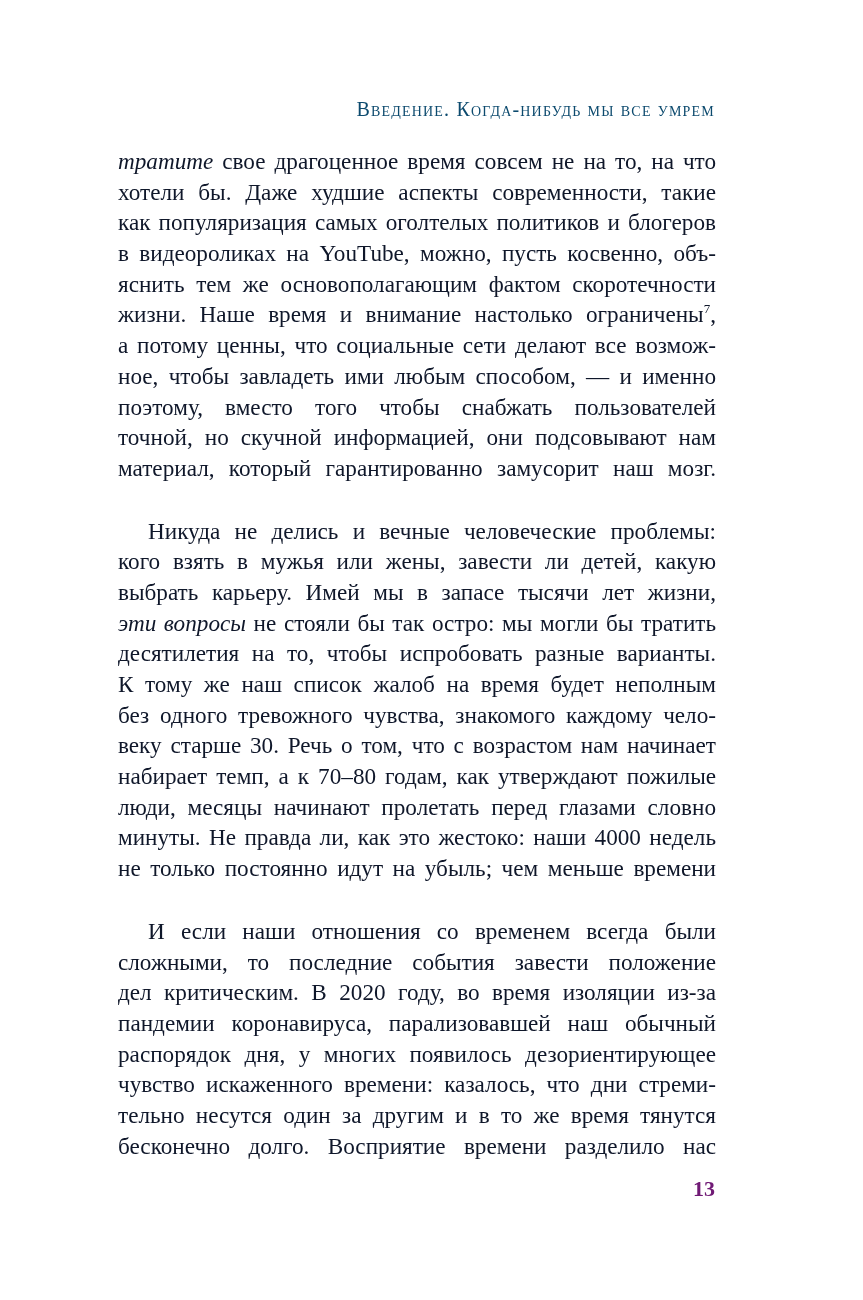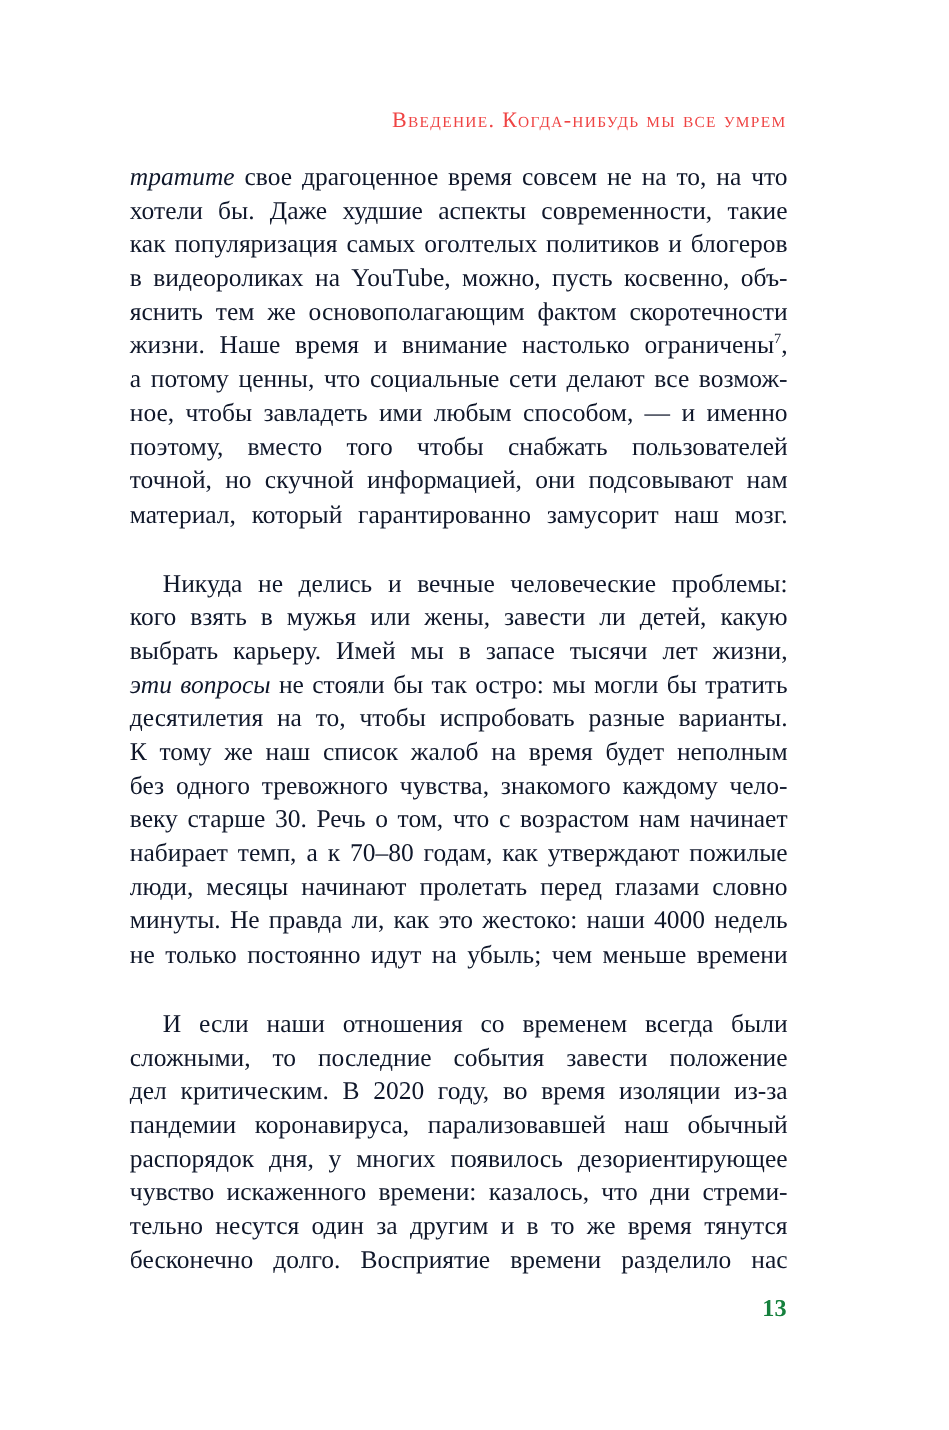--- a/index.html
+++ b/index.html
@@ -22,21 +22,21 @@
       background: #ffffff;
     }
     .running-head {
       position: absolute;
       top: 98px;
       right: 148px;
       font-family: "Liberation Serif", serif;
       font-size: 20px;
       letter-spacing: 1.2px;
       font-variant: small-caps;
-      color: #ef4444;
+      color: #0c4a6e;
       white-space: nowrap;
     }
     .text-block {
       position: absolute;
       left: 118px;
       top: 146px;
       width: 598px;
       font-family: "Liberation Serif", serif;
       font-size: 23.2px;
       line-height: 30.7px;
@@ -67,21 +67,21 @@
       line-height: 0;
       vertical-align: super;
     }
     .page-number {
       position: absolute;
       top: 1176px;
       right: 148px;
       font-family: "Liberation Serif", serif;
       font-weight: bold;
       font-size: 22px;
-      color: #15803d;
+      color: #701a75;
     }
   </style>
 </head>
 <body>
 
 <div class="page">
   <div class="running-head">Введение. Когда-нибудь мы все умрем</div>
 
   <div class="text-block">
 

